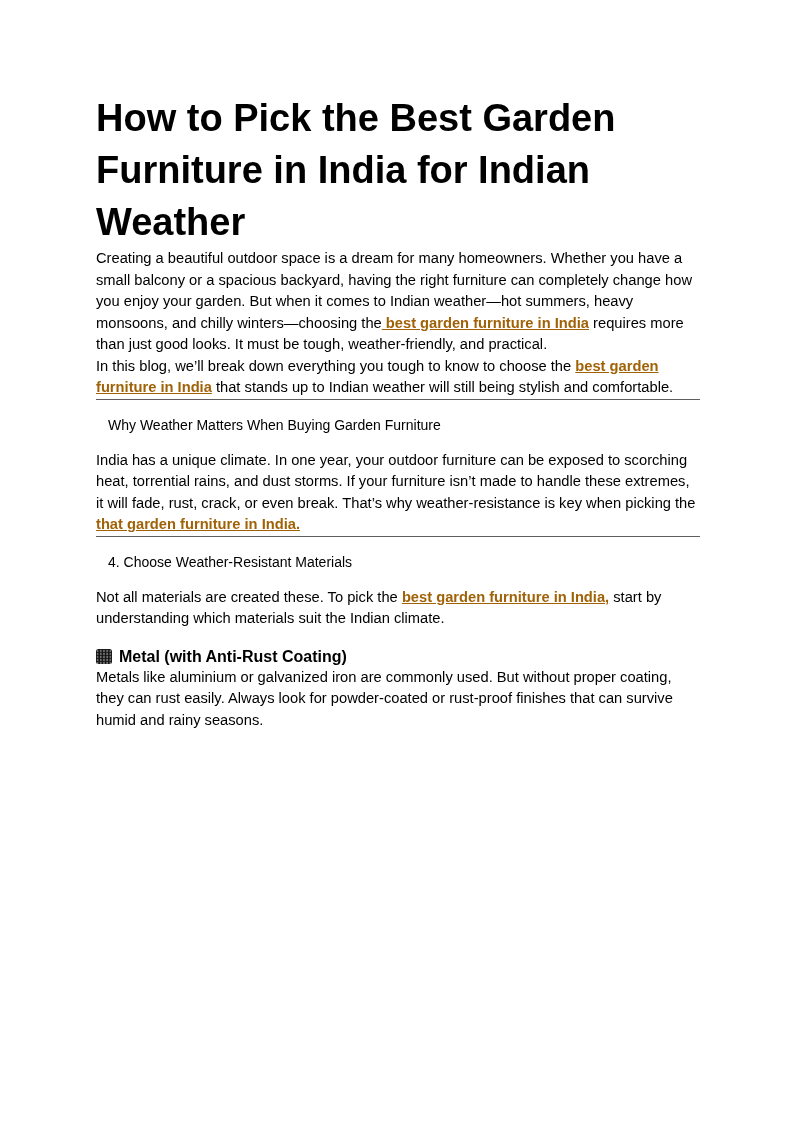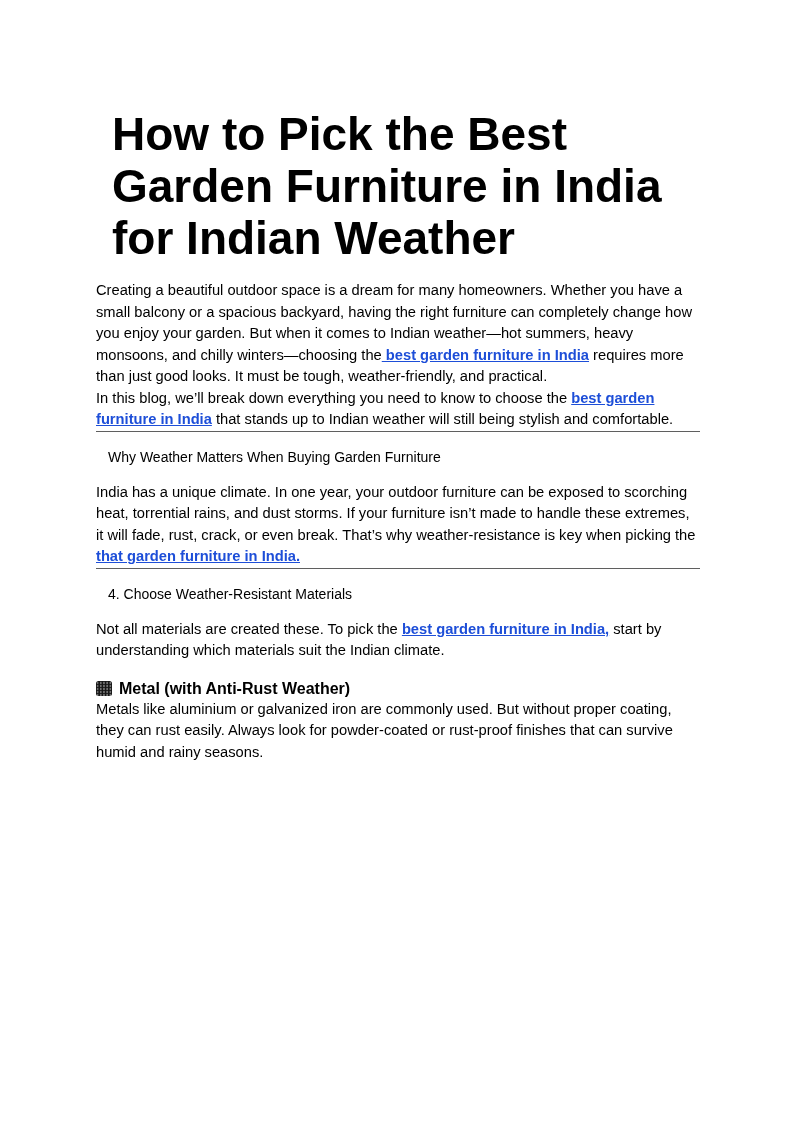--- a/index.html
+++ b/index.html
@@ -12,24 +12,24 @@
     position: relative;
     width: 795px;
     height: 1123px;
     background: #ffffff;
     color: #000000;
     font-family: "Liberation Sans", "DejaVu Sans", sans-serif;
     padding: 92px 95px 0 96px;
     overflow: hidden;
   }
   .doc-title {
-    font-size: 46px;
+    font-size: 38px;
     line-height: 52px;
     font-weight: 700;
-    margin: 16px;
+    margin: 0;
   }
   p.body {
     font-size: 14.7px;
     line-height: 21.5px;
     font-weight: 400;
     margin: 0;
   }
   .m-p1 { margin-top: 73px; }
   .m-p2 { margin-top: 17px; }
   .m-p3 { margin-top: 19px; }
@@ -53,21 +53,21 @@
   h3.doc-h3 {
     font-size: 16px;
     line-height: 20px;
     font-weight: 700;
     margin: 17px 0 0 0;
     display: flex;
     align-items: center;
     gap: 7px;
   }
   a.doc-link {
-    color: #1d4ed8;
+    color: #a16207;
     font-weight: 700;
     text-decoration: underline;
     cursor: pointer;
   }
   .grid-icon {
     display: inline-block;
     width: 16px;
     height: 15px;
     border-radius: 2.5px;
     background-color: #161616;
@@ -78,34 +78,34 @@
 </style>
 </head>
 <body>
 
 <div class="page">
 
   <h1 class="doc-title">How to Pick the Best Garden Furniture in India for Indian Weather</h1>
 
   <p class="body m-p1"><span>Creating a beautiful outdoor space is a dream for many homeowners. Whether you have a small balcony or a spacious backyard, having the right furniture can completely change how you enjoy your garden. But when it comes to Indian weather—hot summers, heavy monsoons, and chilly winters—choosing the</span><a class="doc-link"> best garden furniture in India</a><span> requires more than just good looks. It must be tough, weather-friendly, and practical.</span></p>
 
-  <p class="body m-p2"><span>In this blog, we’ll break down everything you need to know to choose the </span><a class="doc-link">best garden furniture in India</a><span> that stands up to Indian weather will still being stylish and comfortable.</span></p>
+  <p class="body m-p2"><span>In this blog, we’ll break down everything you tough to know to choose the </span><a class="doc-link">best garden furniture in India</a><span> that stands up to Indian weather will still being stylish and comfortable.</span></p>
 
   <hr class="divider m-hr1">
 
   <h2 class="doc-h2 m-h2a">Why Weather Matters When Buying Garden Furniture</h2>
 
   <p class="body m-p3"><span>India has a unique climate. In one year, your outdoor furniture can be exposed to scorching heat, torrential rains, and dust storms. If your furniture isn’t made to handle these extremes, it will fade, rust, crack, or even break. That’s why weather-resistance is key when picking the </span><a class="doc-link">that garden furniture in India.</a><span></span></p>
 
   <hr class="divider m-hr2">
 
   <h2 class="doc-h2 m-h2b">4. Choose Weather-Resistant Materials</h2>
 
   <p class="body m-p4"><span>Not all materials are created these. To pick the </span><a class="doc-link">best garden furniture in India,</a><span> start by understanding which materials suit the Indian climate.</span></p>
 
   <h3 class="doc-h3">
       <span class="grid-icon"></span>
-      <span>Metal (with Anti-Rust Weather)</span>
+      <span>Metal (with Anti-Rust Coating)</span>
     </h3>
 
   <p class="body m-p5">Metals like aluminium or galvanized iron are commonly used. But without proper coating, they can rust easily. Always look for powder-coated or rust-proof finishes that can survive humid and rainy seasons.</p>
 
 </div>
 
 </body></html>

